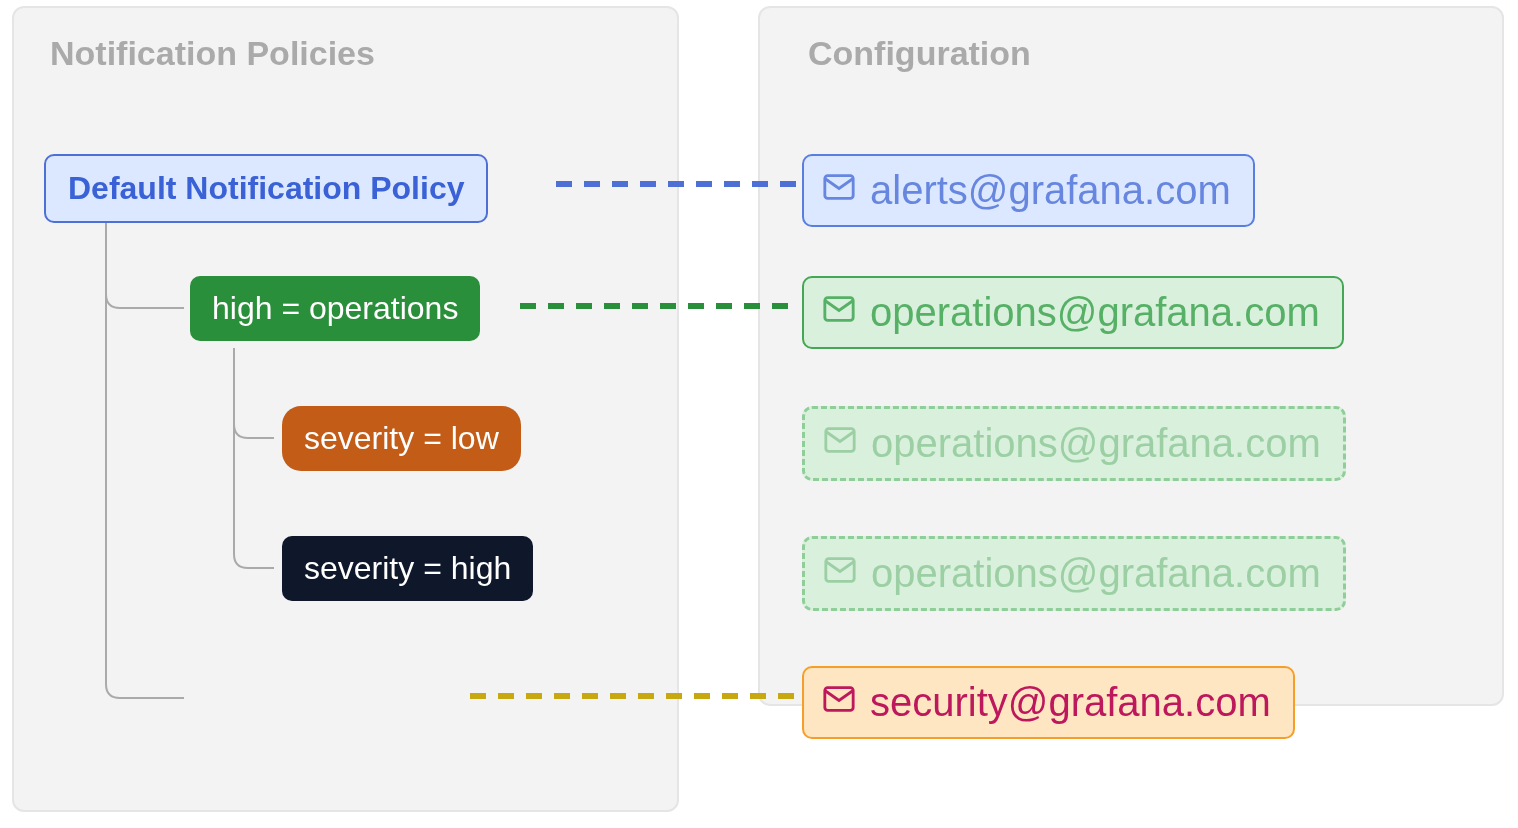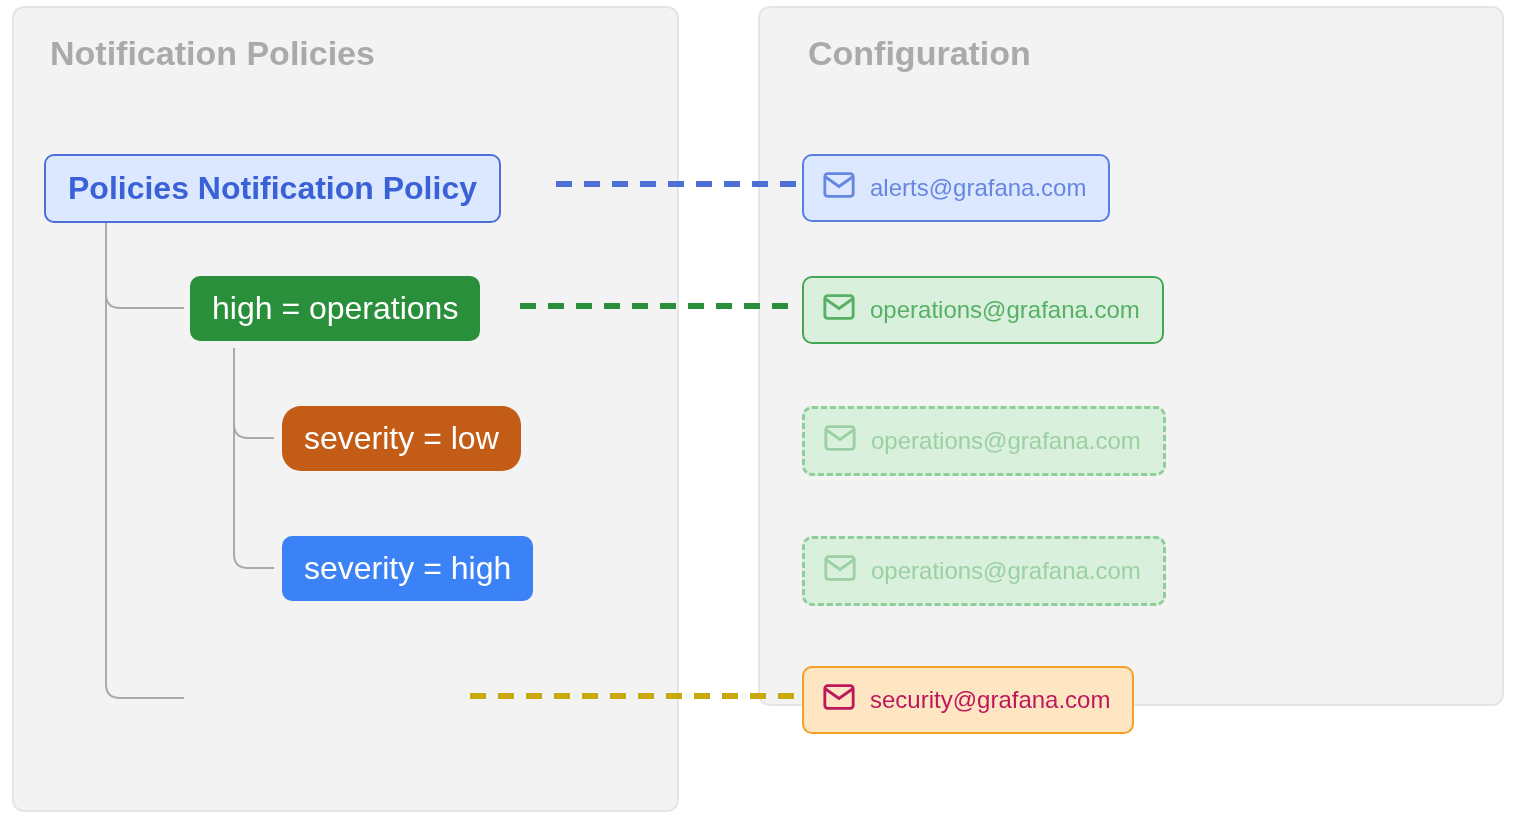--- a/index.html
+++ b/index.html
@@ -43,29 +43,29 @@
     white-space: nowrap;
   }
   .policy.default {
     background: #dce8ff;
     border: 2px solid #4d6fd6;
     color: #3a62d6;
     font-weight: 700;
   }
   .policy.green   { background: #2a8f3a; }
   .policy.brown   { background: #c25c16; }
-  .policy.red     { background: #3b82f6; }
+  .policy.red     { background: #0f172a; }
   .policy.yellow  { background: #c7a80e; }
 
   
   .contact {
     position: absolute;
     border-radius: 10px;
     padding: 12px 22px 12px 18px;
-    font-size: 24px;
+    font-size: 40px;
     font-weight: 500;
     display: flex;
     align-items: center;
     gap: 14px;
     white-space: nowrap;
   }
   .contact svg { width: 34px; height: 34px; flex-shrink: 0; }
   .contact.blue {
     background: #dce8ff;
     border: 2px solid #5a7ee0;
@@ -116,21 +116,21 @@
   <svg class="tree-line" style="left:0;top:0;width:734px;height:806px;">
 
     <path d="M 92 210 L 92 676 Q 92 690 106 690 L 170 690"></path>
     <path d="M 92 286 Q 92 300 106 300 L 170 300"></path>
 
     <path d="M 220 340 L 220 546 Q 220 560 234 560 L 260 560"></path>
     <path d="M 220 416 Q 220 430 234 430 L 260 430"></path>
   </svg>
 
   <div class="policy default" style="left:30px; top:146px;">
-    <span>Policies Notification Policy</span>
+    <span>Default Notification Policy</span>
   </div>
 
   <div class="policy green" style="left:176px; top:268px;">
     <span>high = operations</span>
   </div>
 
   <div class="policy brown" style="left:268px; top:398px;border-radius:19px;">
     <span>severity = low</span>
   </div>
 

